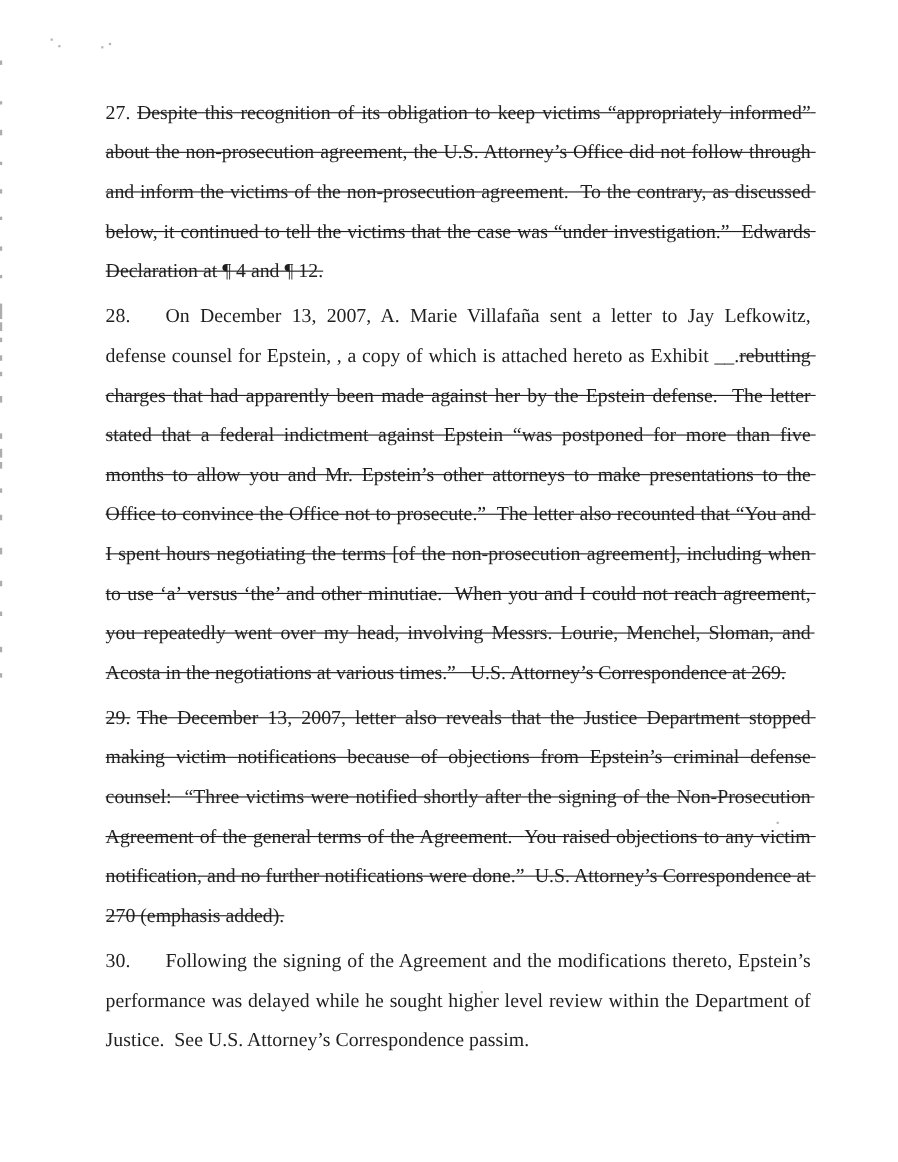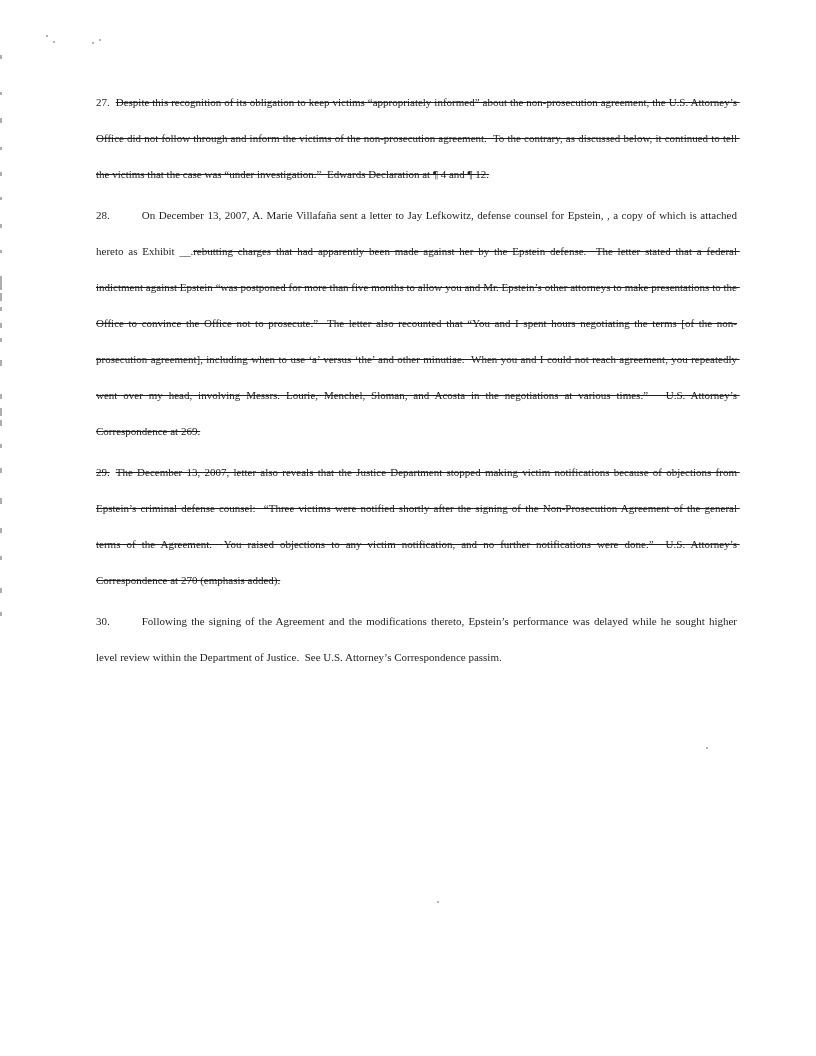--- a/index.html
+++ b/index.html
@@ -14,21 +14,21 @@
     background: #ffffff;
     overflow: hidden;
     font-family: "Liberation Serif", "DejaVu Serif", serif;
   }
   #doc {
     position: absolute;
     left: 96px;
     top: 84px;
     width: 641px;
     color: #1f1f1f;
-    font-size: 11px;
+    font-size: 18px;
   }
   .para {
     margin: 0;
     text-align: justify;
     line-height: 36px;
     white-space: pre-wrap;
   }
   .para + .para { margin-top: 5px; }
   .num { }
   .gap { display: inline-block; height: 1px; }

